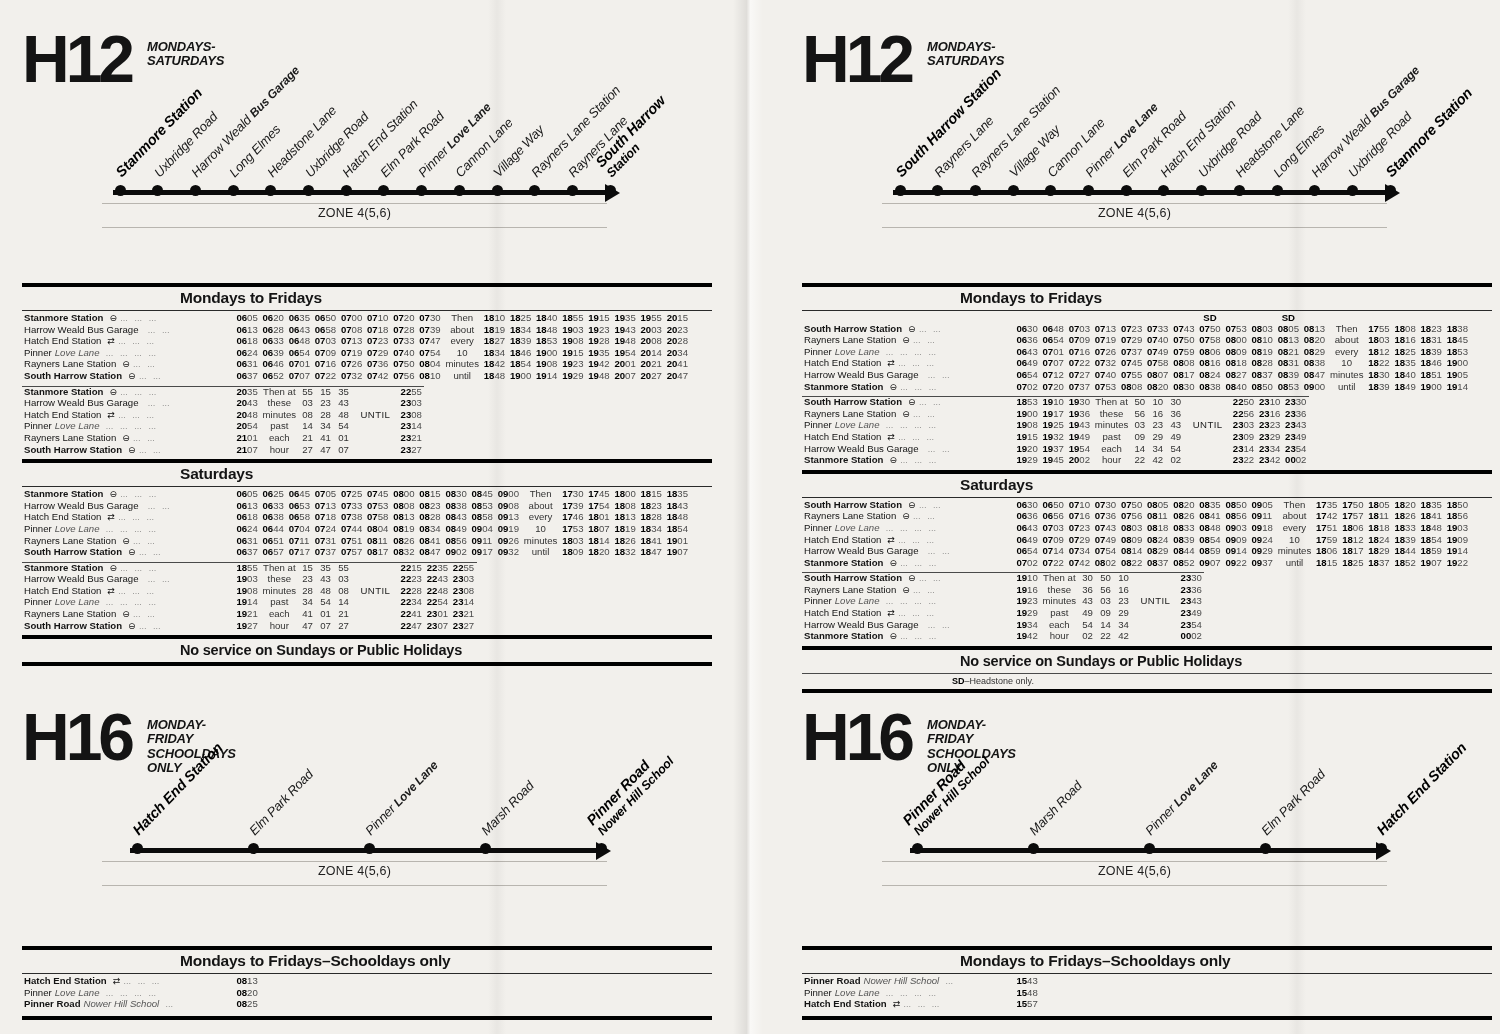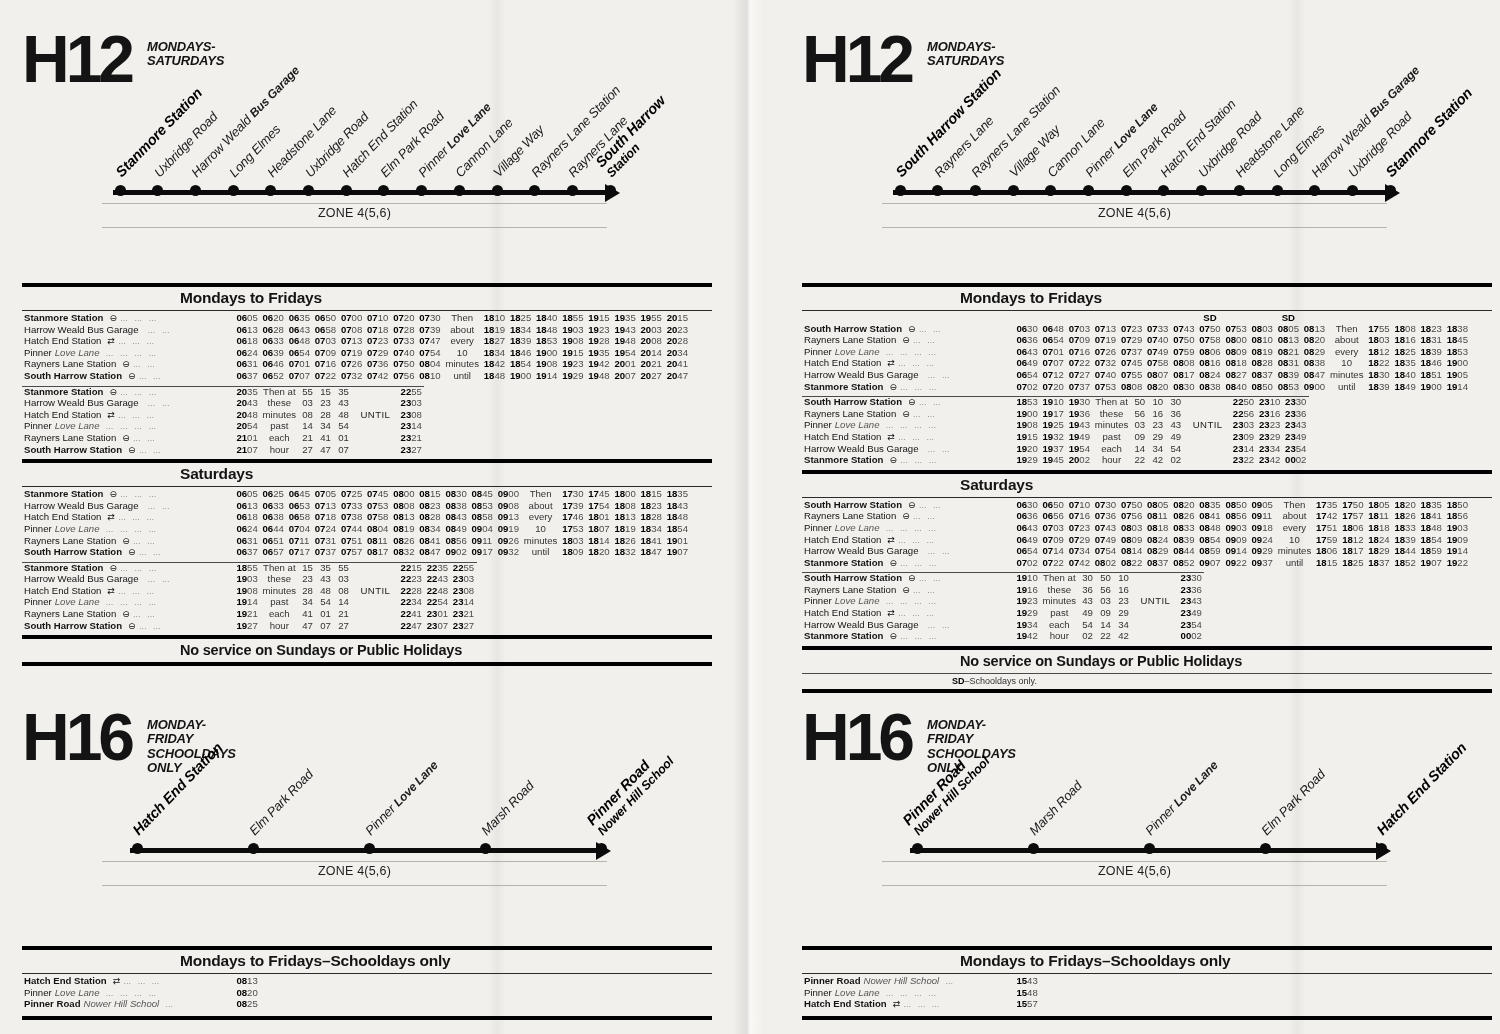--- a/index.html
+++ b/index.html
@@ -1767,21 +1767,21 @@
                     </tbody>
                 </table>
               </div>
           </div>
         </div>
       <div class="tt-foot">
         <div class="tt-note">No service on Sundays or Public Holidays</div>
         <div>
 
             <div class="sd-note" style="--i: 0;">
-              <b>SD</b><span>–Schooldays only.</span>
+              <b>SD</b><span>–Headstone only.</span>
             </div>
           </div>
       </div>
     </div>
 
     <div class="route-head rh-bot">
       <div class="route-num">H16</div>
       <div class="route-days">
 
       <div style="--i: 0;">MONDAY-</div>

